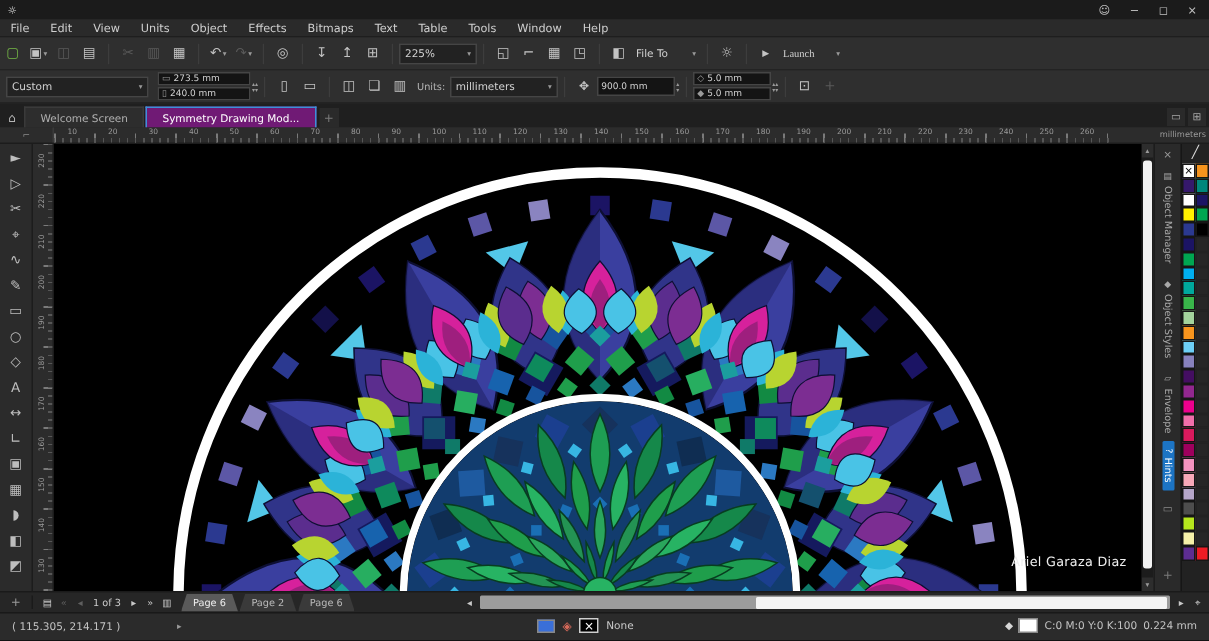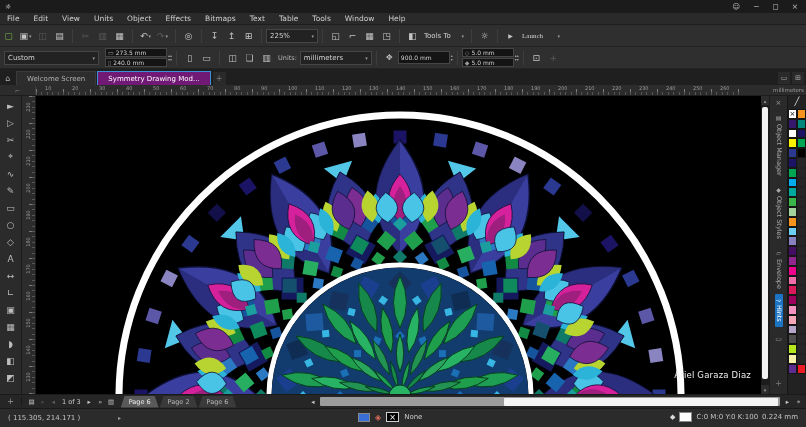--- a/index.html
+++ b/index.html
@@ -160,21 +160,21 @@
     <div class="sep"></div>
     <div id="tb-view" style="display:flex;align-items:center;">
         <div class="tbtn">◱</div>
         <div class="tbtn">⌐</div>
         <div class="tbtn">▦</div>
         <div class="tbtn">◳</div>
       </div>
     <div class="sep"></div>
     <div class="tbtn">◧</div>
     <div class="combo" style="width:46px;background:transparent;border:none;">
-      <span class="cv">Tools To</span>
+      <span class="cv">File To</span>
       <span class="caret">▾</span>
     </div>
     <div class="sep"></div>
     <div class="tbtn">☼</div>
     <div class="sep"></div>
     <div class="tbtn" style="font-size:6px;">▶</div>
     <div class="combo" style="width:44px;background:transparent;border:none;font-family:Liberation Serif, serif;">
       <span class="cv">Launch</span>
       <span class="caret">▾</span>
     </div>

